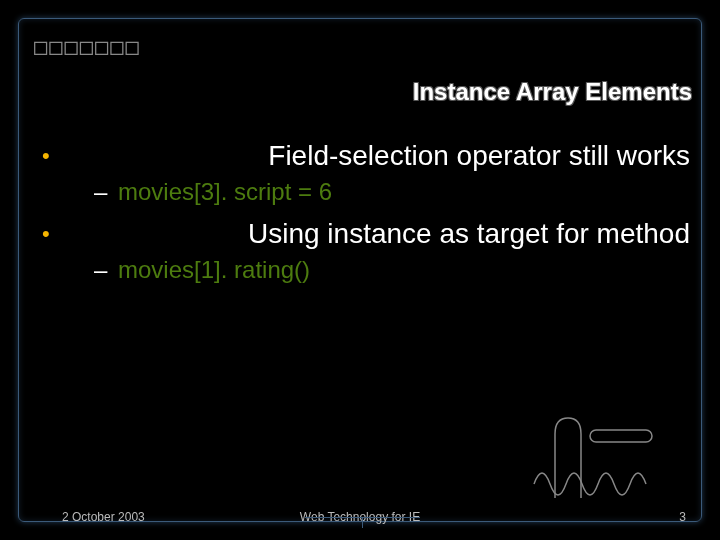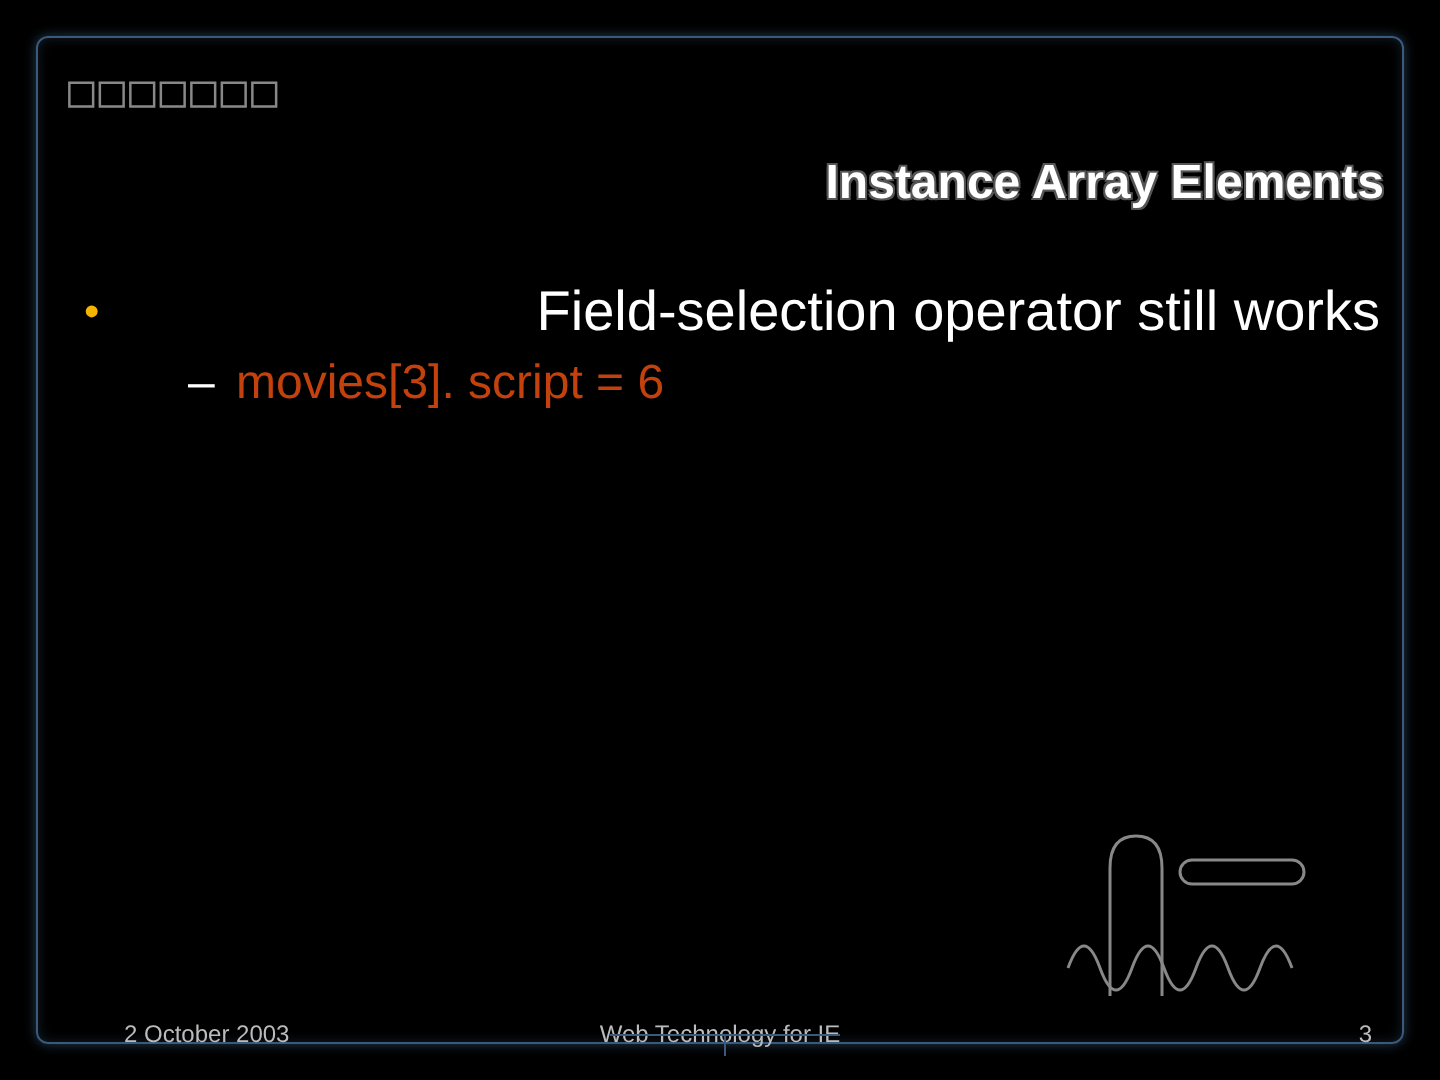--- a/index.html
+++ b/index.html
@@ -58,21 +58,21 @@
   .bullet-l1::before {
     content: "•";
     position: absolute;
     left: 2px;
     color: #f4b400;
     font-size: 22px;
     top: 3px;
   }
   .bullet-l2 {
     font-size: 24px;
-    color: #c2410c;
+    color: #4d7c0f;
     margin-bottom: 12px;
     padding-left: 78px;
     position: relative;
   }
   .bullet-l2::before {
     content: "–";
     position: absolute;
     left: 54px;
     color: #fff;
   }
@@ -116,20 +116,22 @@
 
 <div class="slide-inner"></div>
 
 <div class="corner-boxes">□□□□□□□</div>
 
 <div class="title">Instance Array Elements</div>
 
 <div class="content">
   <div class="bullet-l1">Field-selection operator still works</div>
   <div class="bullet-l2">movies[3]. script = 6</div>
+  <div class="bullet-l1">Using instance as target for method</div>
+  <div class="bullet-l2">movies[1]. rating()</div>
 </div>
 
 <div class="squiggle">
   <svg viewBox="0 0 140 90">
     <path d="M 35 86 L 35 22 Q 35 6 48 6 Q 61 6 61 22 L 61 86" fill="none" stroke="#888" stroke-width="1.5"></path>
     <rect x="70" y="18" width="62" height="12" rx="6" fill="none" stroke="#888" stroke-width="1.5"></rect>
     <path d="M 14 72 Q 22 50 30 72 Q 38 94 46 72 Q 54 50 62 72 Q 70 94 78 72 Q 86 50 94 72 Q 102 94 110 72 Q 118 50 126 72" fill="none" stroke="#888" stroke-width="1.5"></path>
   </svg>
 </div>
 

